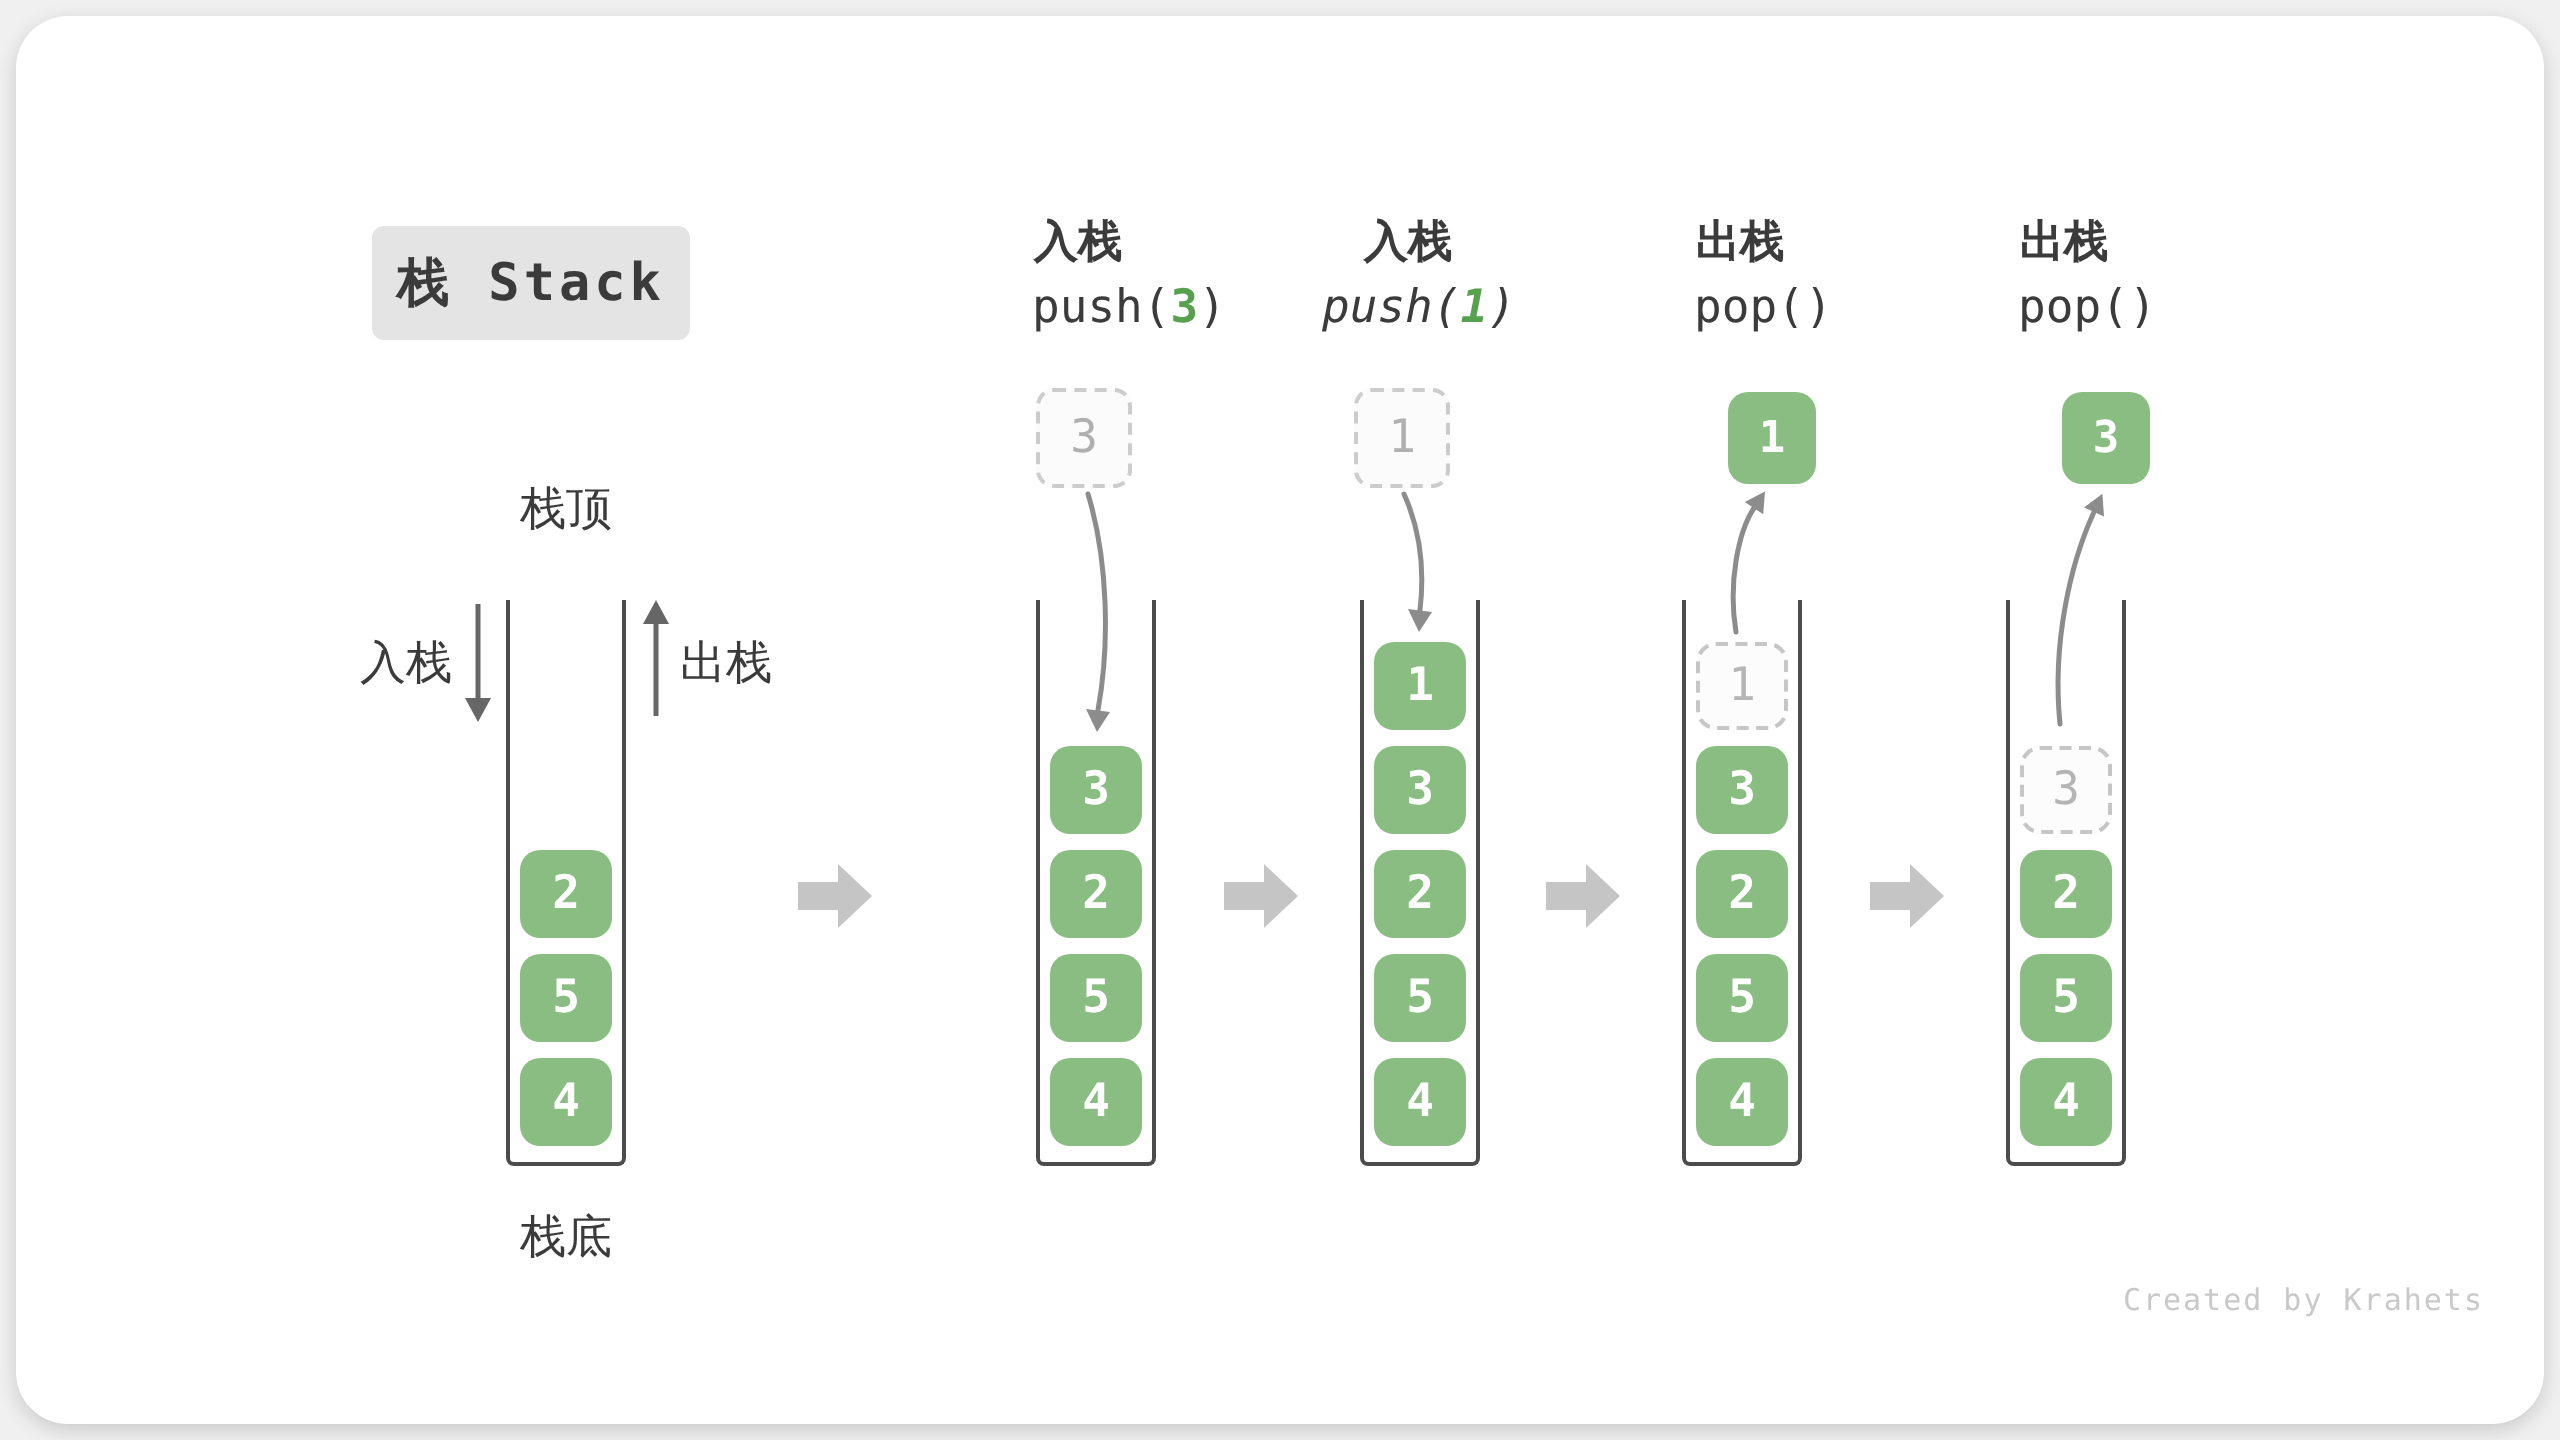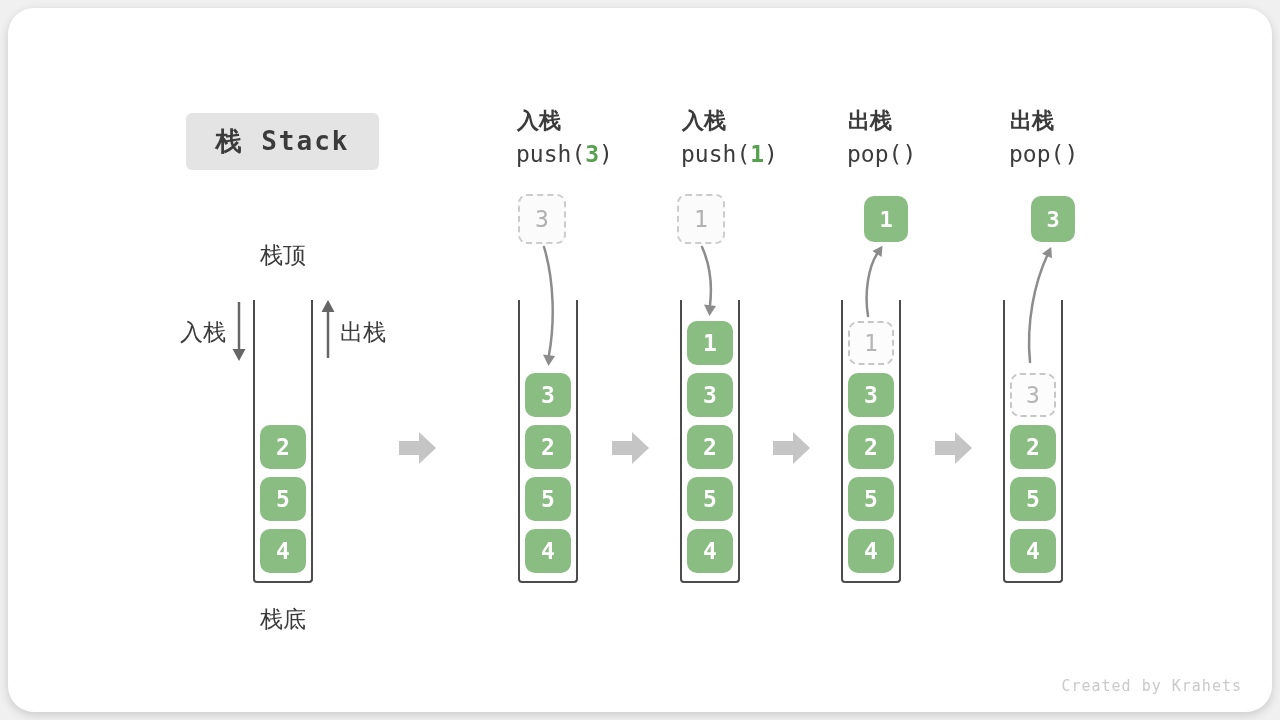--- a/index.html
+++ b/index.html
@@ -9,21 +9,21 @@
     font-family:"DejaVu Sans","Liberation Sans",sans-serif;
     overflow:hidden;
   }
   .card{
     position:absolute;left:8px;top:8px;right:8px;bottom:8px;
     background:#ffffff;border-radius:26px;
     box-shadow:0 3px 10px rgba(0,0,0,0.16);
   }
   .abs{position:absolute;}
   .title-box{
-    left:186px;top:113px;width:193px;height:57px;
+    left:186px;top:113px;width:159px;height:57px;
     background:#e4e4e4;border-radius:6px;
     display:flex;align-items:center;justify-content:center;
     font-family:"DejaVu Sans Mono","Liberation Mono",monospace;
     font-size:26px;font-weight:600;color:#3b3b3b;letter-spacing:2px;
   }
   .zh-label{
     font-size:23px;font-weight:400;color:#3b3b3b;line-height:1.1;
   }
   .stack{
     width:60px;height:283px;top:300px;
@@ -81,21 +81,21 @@
 <div class="abs zh-label" style="left:253px;top:243px;width:60px;text-align:center;">栈顶</div>
 <div class="abs zh-label" style="left:253px;top:607px;width:60px;text-align:center;">栈底</div>
 
 <div class="abs zh-label" style="left:160px;top:320px;width:66px;text-align:right;">入栈</div>
 <div class="abs zh-label" style="left:340px;top:320px;width:66px;text-align:left;">出栈</div>
 
 <div class="abs col-op" style="left:517px;top:106px;">入栈</div>
 <div class="abs col-code" style="left:516px;top:141px;"><span>push(</span><span class="arg">3</span><span>)</span></div>
 
 <div class="abs col-op" style="left:682px;top:106px;">入栈</div>
-<div class="abs col-code" style="left:681px;top:141px;"><span>push(</span><span class="arg">1</span><span>)</span></div>
+<div class="abs col-code" style="left:661px;top:141px;font-style:italic;"><span>push(</span><span class="arg">1</span><span>)</span></div>
 
 <div class="abs col-op" style="left:848px;top:106px;">出栈</div>
 <div class="abs col-code" style="left:847px;top:141px;"><span>pop()</span></div>
 
 <div class="abs col-op" style="left:1010px;top:106px;">出栈</div>
 <div class="abs col-code" style="left:1009px;top:141px;"><span>pop()</span></div>
 
 <div class="abs float-dashed" style="left:518px;top:194px;">3</div>
 <div class="abs float-dashed" style="left:677px;top:194px;">1</div>
 <div class="abs float-solid" style="left:864px;top:196px;">1</div>
@@ -164,13 +164,13 @@
     <path d="M1030,362 C1026,322 1035,282 1047,256" stroke="#8c8c8c" stroke-width="2.5" fill="none" stroke-linecap="round"></path>
     <polygon points="1052,258.3 1042,253.7 1051.2,246.9" fill="#8c8c8c"></polygon>
   </g>
 
   <polygon fill="#c5c5c5" points="399,441 419,441 419,432 436,448 419,464 419,455 399,455"></polygon>
   <polygon fill="#c5c5c5" points="612,441 632,441 632,432 649,448 632,464 632,455 612,455"></polygon>
   <polygon fill="#c5c5c5" points="773,441 793,441 793,432 810,448 793,464 793,455 773,455"></polygon>
   <polygon fill="#c5c5c5" points="935,441 955,441 955,432 972,448 955,464 955,455 935,455"></polygon>
 </svg>
 
-<div class="abs footer" style="right:38px;top:677px;">Created by Krahets</div>
+<div class="abs footer" style="right:38px;top:641px;">Created by Krahets</div>
 
 </body></html>

